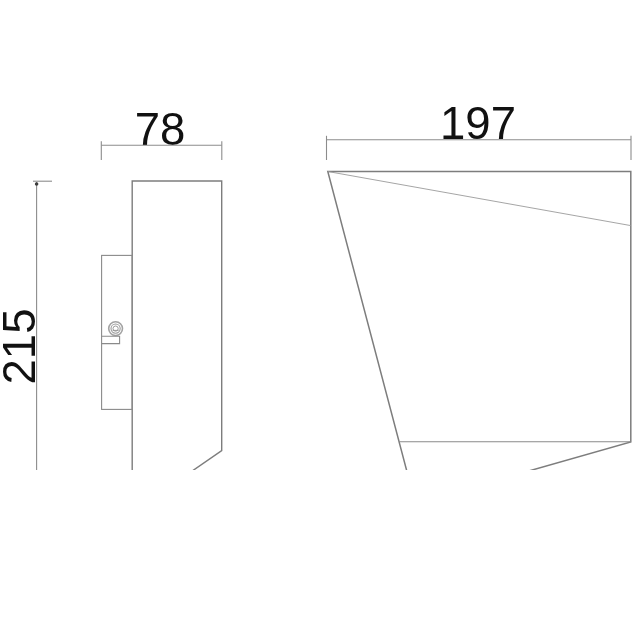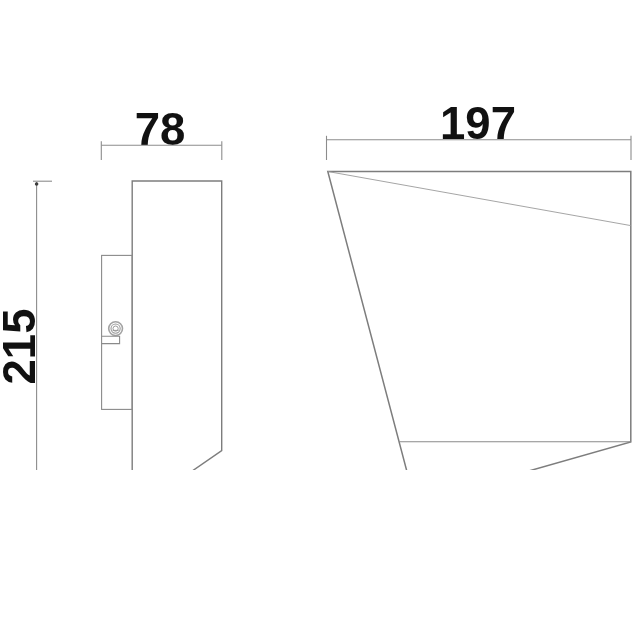--- a/index.html
+++ b/index.html
@@ -1,16 +1,16 @@
 <!DOCTYPE html>
 <html><head>
 <meta charset="utf-8">
 <style>
   html,body{margin:0;padding:0;background:#ffffff;}
-  .page{width:642px;height:470px;position:relative;background:#ffffff;overflow:hidden;font-weight:bold;}
+  .page{width:642px;height:470px;position:relative;background:#ffffff;overflow:hidden;}
   svg{position:absolute;left:0;top:0;}
   text{font-family:"Liberation Sans", sans-serif;fill:#111111;}
 </style>
 </head>
 <body>
 
 <div class="page">
 <svg width="642" height="642" viewBox="0 0 642 642">
 
   <rect x="0" y="0" width="642" height="642" fill="#ffffff"></rect>

